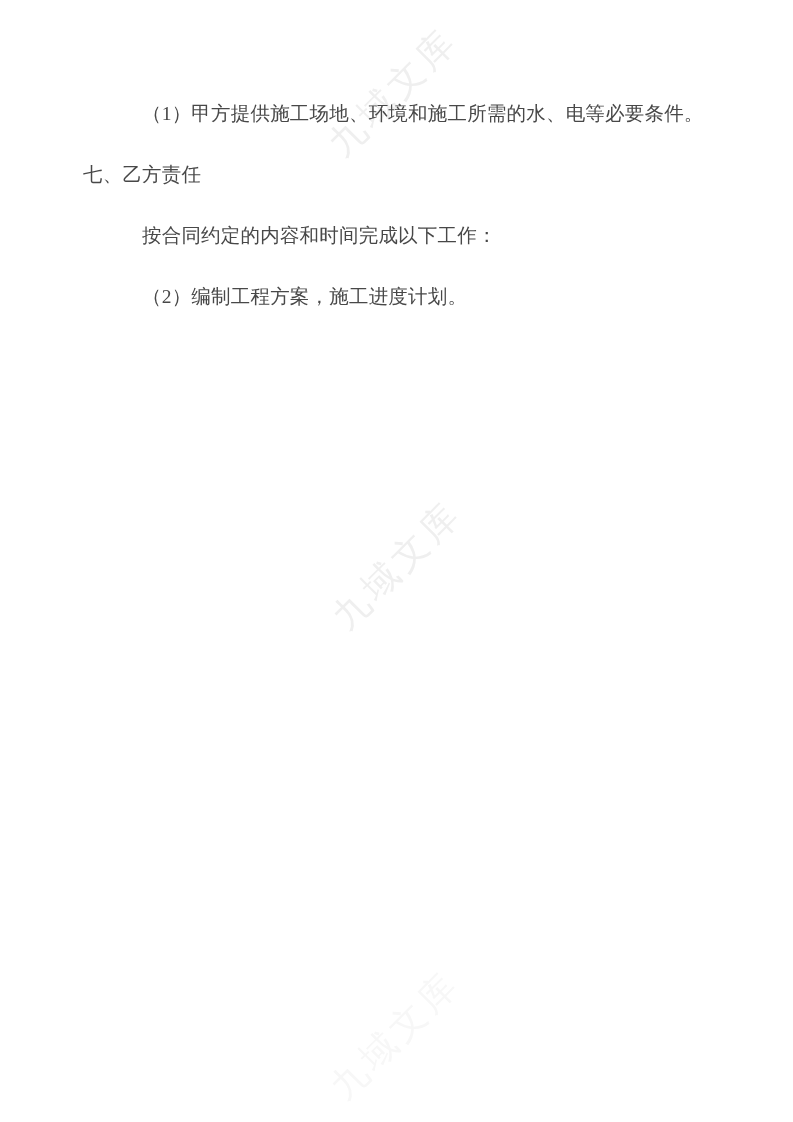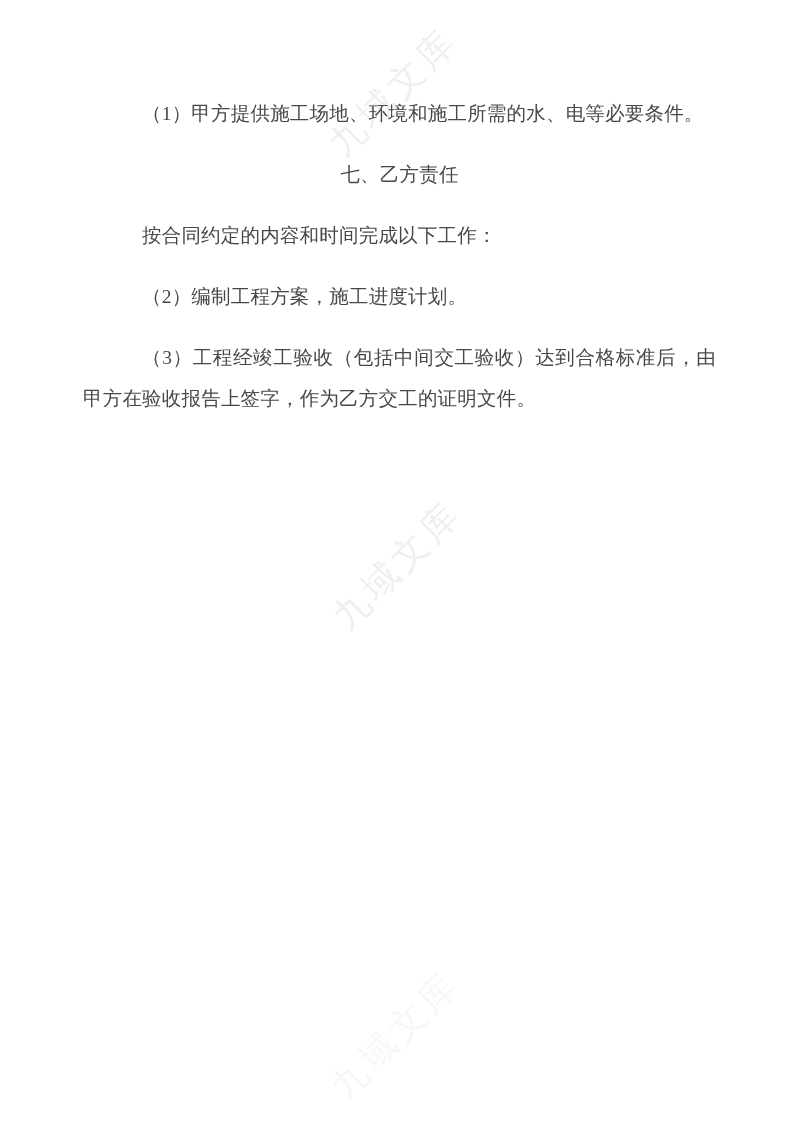--- a/index.html
+++ b/index.html
@@ -49,33 +49,32 @@
     font-family: Liberation Serif, serif;
   }
   .content p {
     margin: 0 0 20px 0;
     padding: 0;
   }
   .content p.body {
     text-indent: 59px;
   }
   .content p.heading {
-    text-align: center;
+    text-align: left;
     text-indent: 0;
   }
 </style>
 </head>
 <body>
 
 <div class="page">
   <div class="watermark-layer" id="watermark-layer">
       <div class="watermark" style="left: 288px; top: 71px; color: rgb(239, 239, 239);">九域文库</div>
       <div class="watermark" style="left: 292px; top: 544px; color: rgb(239, 239, 239);">九域文库</div>
       <div class="watermark" style="left: 290px; top: 1014px; color: rgb(247, 247, 247);">九域文库</div>
     </div>
   <div class="content" id="doc-content" style="color: rgb(72, 72, 72);">
       <p class="body">（1）甲方提供施工场地、环境和施工所需的水、电等必要条件。</p>
       <p class="heading">七、乙方责任</p>
       <p class="body">按合同约定的内容和时间完成以下工作：</p>
       <p class="body">（2）编制工程方案，施工进度计划。</p>
-      <p class="body">（3）工程经竣工验收（包括中间交工验收）达到合格标准后，由甲方在验收报告上签字，作为乙方交工的证明文件。</p>
     </div>
 </div>
 
 </body></html>

